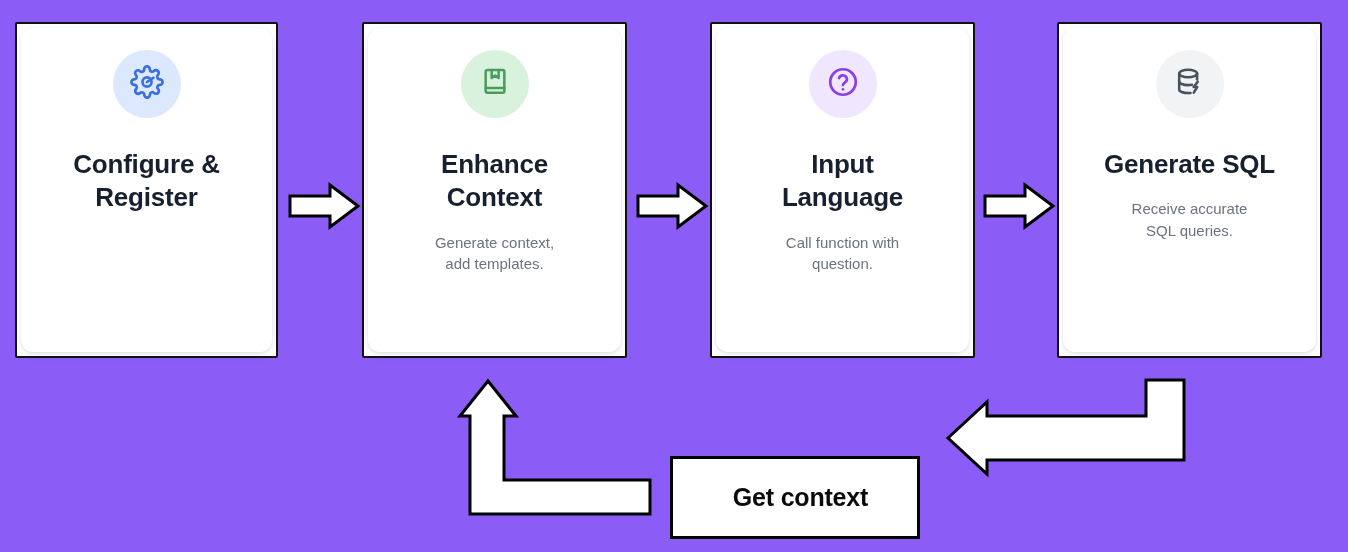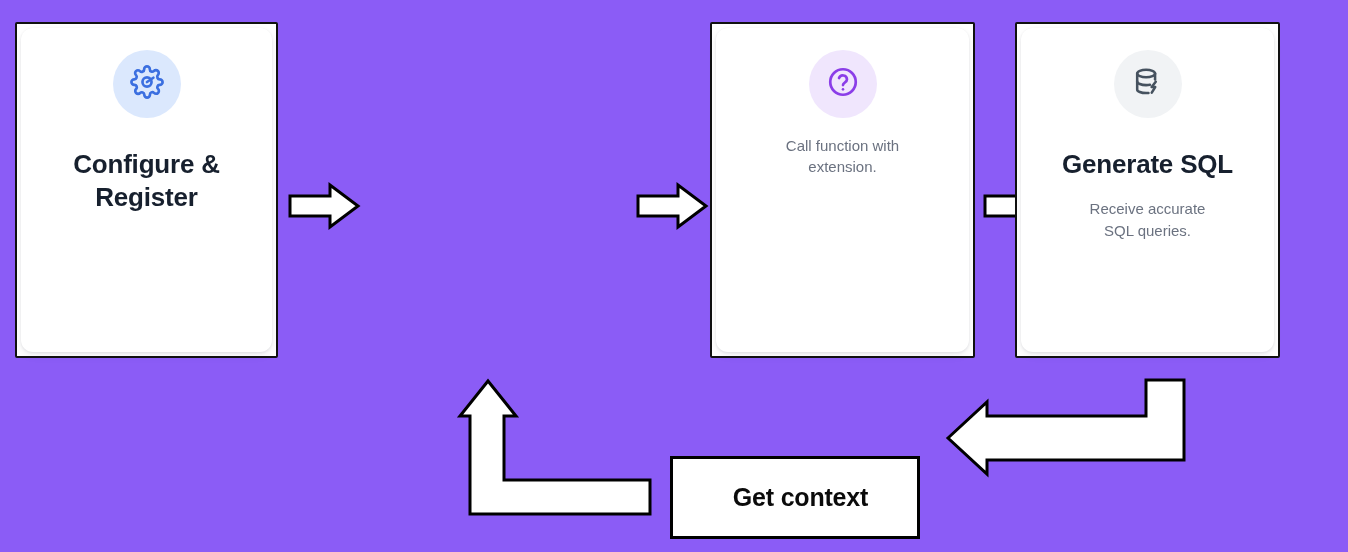--- a/index.html
+++ b/index.html
@@ -128,50 +128,69 @@
 Register</div>
     </div>
   </div>
 
   <div class="connector" style="left:288px; top:182px; width:72px; height:48px;">
     <svg width="72" height="48" viewBox="0 0 72 48">
       <polygon class="arrow-shape" points="2,14 42,14 42,3 70,24 42,45 42,34 2,34"></polygon>
     </svg>
   </div>
 
+  <div class="card" style="left:362px; top:22px; width:265px; height:336px;">
+    <div class="card-inner">
+      <div class="icon-circle" style="background:#d9f2de;">
+        <span>
+          <svg width="32" height="32" viewBox="0 0 24 24" fill="none" stroke="#4a9c5a" stroke-width="1.9" stroke-linecap="round" stroke-linejoin="round">
+            <path d="M5 4.5a1.5 1.5 0 0 1 1.5-1.5H18a1 1 0 0 1 1 1v15a1 1 0 0 1-1 1H6.5A1.5 1.5 0 0 1 5 18.5z"></path>
+            <path d="M5 16.5h14"></path>
+            <path d="M9.5 3v6l2.6-1.9L14.7 9V3"></path>
+          </svg>
+        </span>
+      </div>
+      <div class="card-title">Enhance
+Context</div>
+      <div class="card-desc">Generate context,
+add templates.</div>
+    </div>
+  </div>
 
   <div class="connector" style="left:636px; top:182px; width:72px; height:48px;">
     <svg width="72" height="48" viewBox="0 0 72 48">
       <polygon class="arrow-shape" points="2,14 42,14 42,3 70,24 42,45 42,34 2,34"></polygon>
     </svg>
   </div>
 
   <div class="card" style="left:710px; top:22px; width:265px; height:336px;">
     <div class="card-inner">
       <div class="icon-circle" style="background:#f0e6fd;">
         <span>
           <svg width="34" height="34" viewBox="0 0 24 24" fill="none" stroke="#8b3ee8" stroke-width="1.9" stroke-linecap="round" stroke-linejoin="round">
             <circle cx="12" cy="12" r="9"></circle>
             <path d="M9.2 9.2a2.9 2.9 0 0 1 5.6 1c0 1.9-2.8 2.4-2.8 4"></path>
             <circle cx="12" cy="17.2" r="0.9" fill="#8b3ee8" stroke="none"></circle>
           </svg>
         </span>
       </div>
+      <div class="card-title">Input
+Language</div>
       <div class="card-desc">Call function with
-extension.</div>
+question.</div>
     </div>
   </div>
 
   <div class="connector" style="left:983px; top:182px; width:72px; height:48px;">
     <svg width="72" height="48" viewBox="0 0 72 48">
       <polygon class="arrow-shape" points="2,14 42,14 42,3 70,24 42,45 42,34 2,34"></polygon>
     </svg>
   </div>
 
-  <div class="card" style="left:1015px; top:22px; width:265px; height:336px;">
+  <div class="card" style="left:1057px; top:22px; width:265px; height:336px;">
     <div class="card-inner">
       <div class="icon-circle" style="background:#f1f3f5;">
         <span>
           <svg width="33" height="33" viewBox="0 0 24 24" fill="none" stroke="#46525f" stroke-width="1.85" stroke-linecap="round" stroke-linejoin="round">
             <ellipse cx="11" cy="5.5" rx="6.5" ry="2.7"></ellipse>
             <path d="M4.5 5.5v11.5c0 1.5 2.9 2.7 6.5 2.7 0.6 0 1.2 0 1.7-.1"></path>
             <path d="M17.5 5.5v4.3"></path>
             <path d="M4.5 11.2c0 1.5 2.9 2.7 6.5 2.7 1 0 2-.1 2.8-.3"></path>
             <path d="M18 11.4 L15 15.3 L17.6 15.3 L15.1 19.4"></path>
           </svg>

